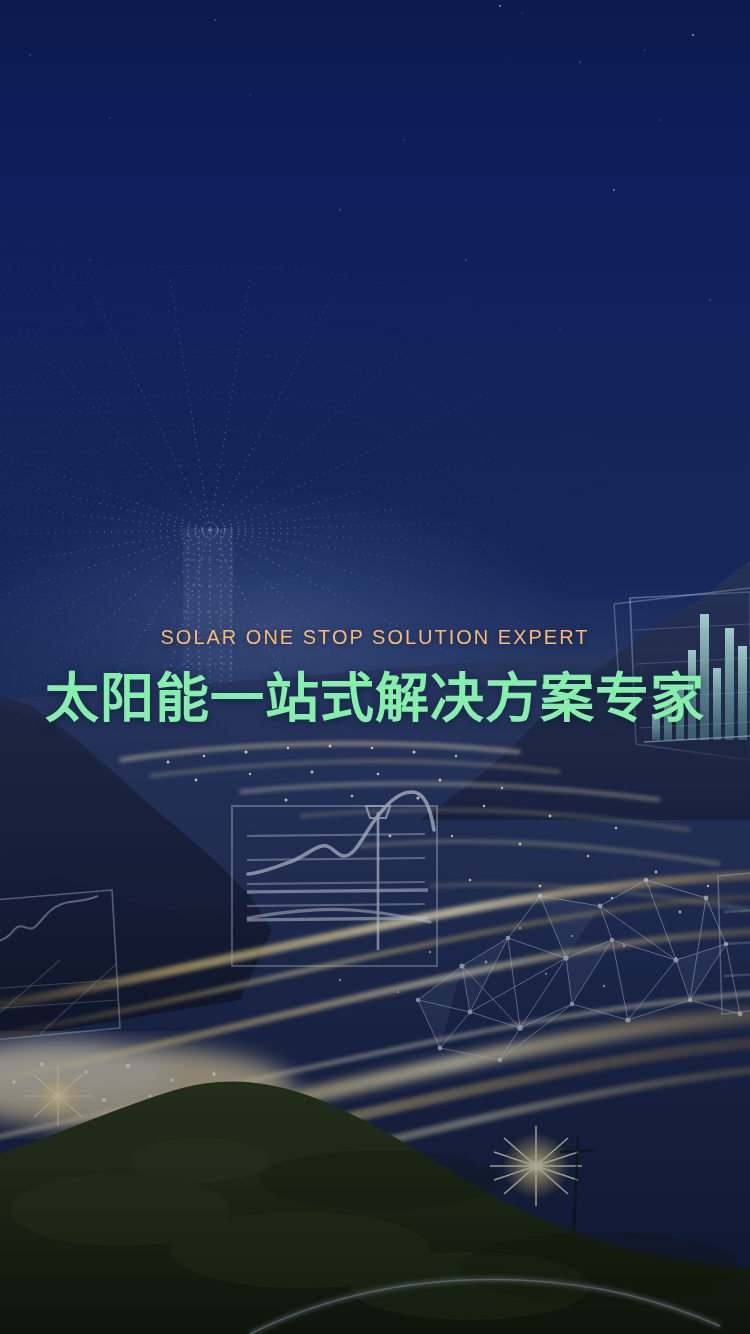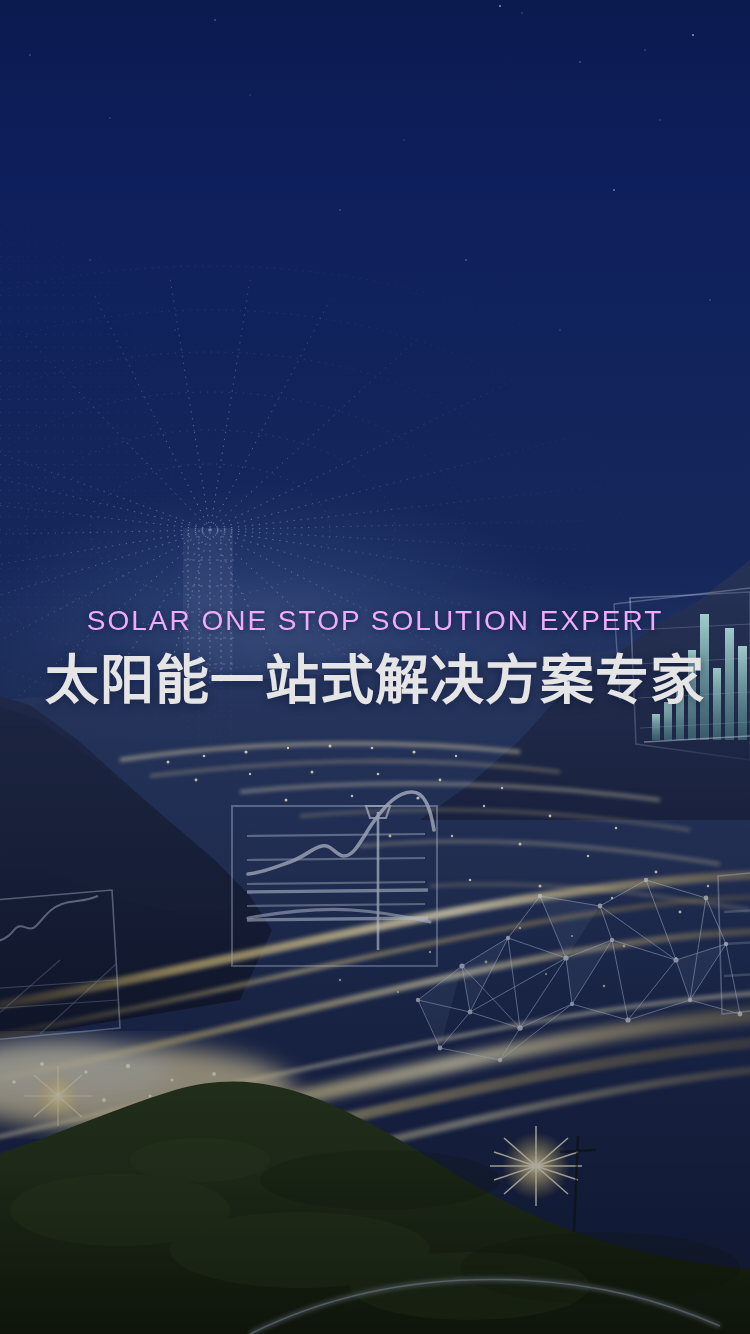--- a/index.html
+++ b/index.html
@@ -105,36 +105,36 @@
   
   .copy {
     position: absolute;
     left: 0;
     right: 0;
     top: 606px;
     text-align: center;
     pointer-events: auto;
   }
   .eyebrow {
-    margin: 0;
-    font-size: 28px;
+    margin: 16px;
+    font-size: 20px;
     line-height: 30px;
     font-weight: 400;
     letter-spacing: 2.0px;
-    color: #f0abfc;
+    color: #fdba74;
     text-shadow: 0 1px 6px rgba(6,16,48,.55);
     white-space: nowrap;
   }
   .headline {
     margin: 14px 0 0 0;
     font-size: 54px;
     line-height: 60px;
     font-weight: 700;
     letter-spacing: 1px;
-    color: #e5e5e5;
+    color: #86efac;
     text-shadow: 0 2px 10px rgba(6,16,48,.5);
     white-space: nowrap;
   }
 
   
   .tint {
     background: linear-gradient(180deg,
       rgba(10,24,70,.10) 0%,
       rgba(10,24,70,.05) 45%,
       rgba(14,22,52,.26) 72%,

